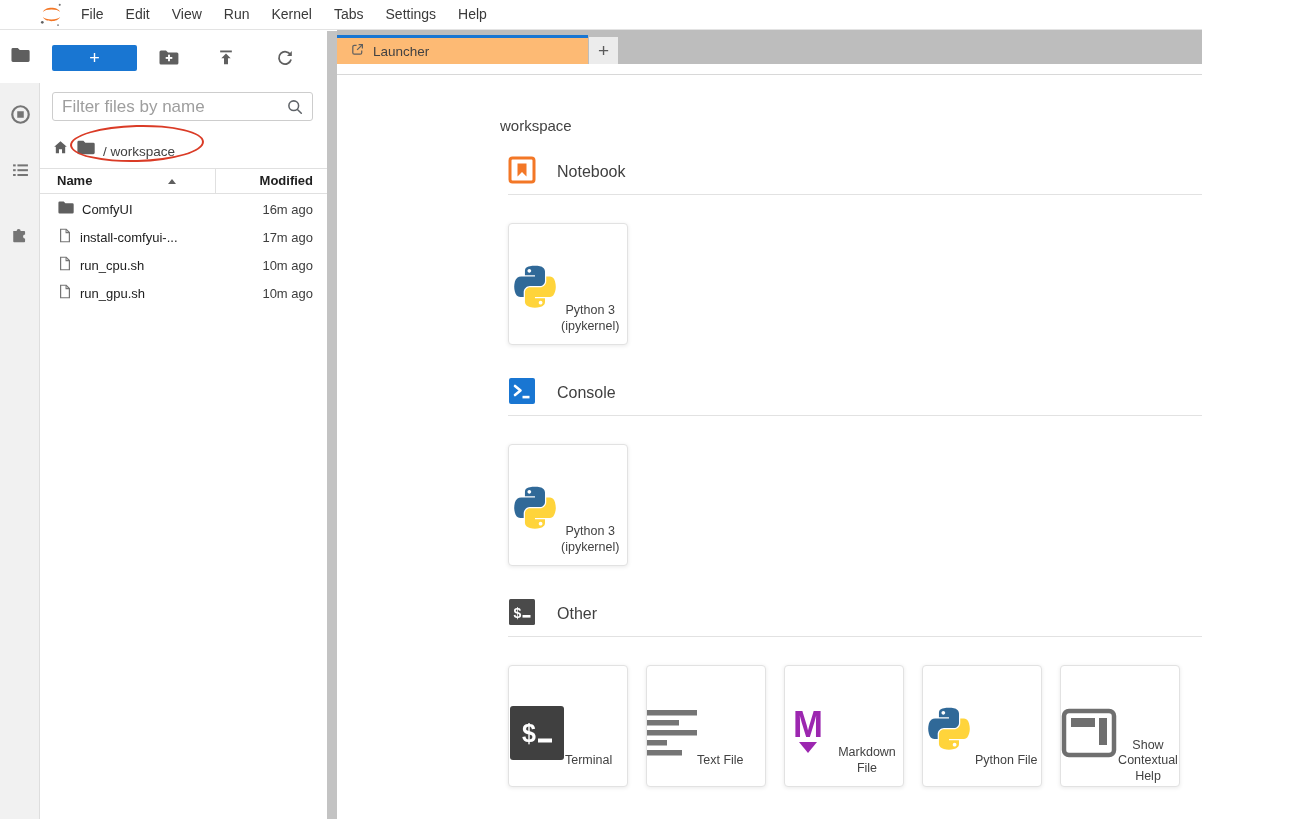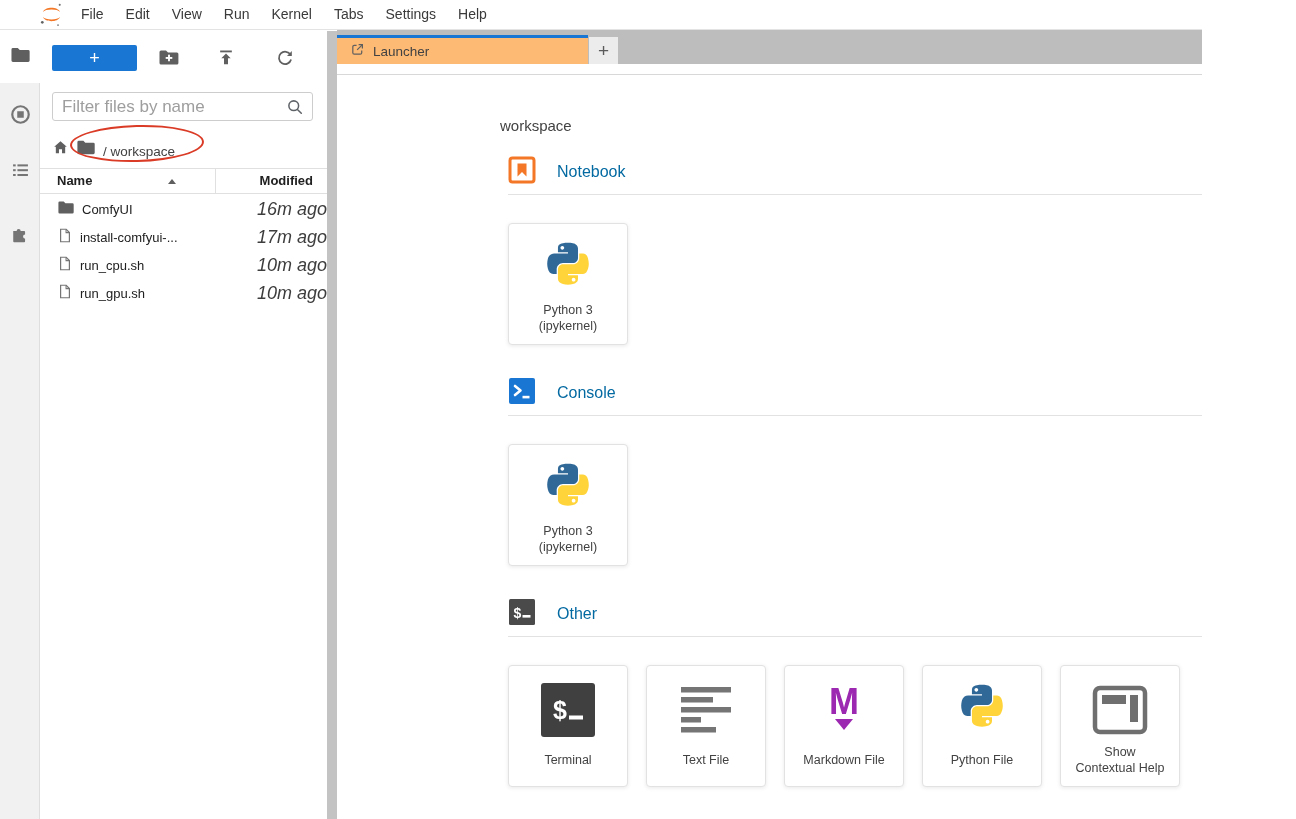--- a/index.html
+++ b/index.html
@@ -54,47 +54,47 @@
   .caret-up { position:absolute; left:128px; top:10px; width:0; height:0;
               border-left:4.5px solid transparent; border-right:4.5px solid transparent;
               border-bottom:5.5px solid #5f5f5f; }
   .col-div { position:absolute; left:175px; top:0; bottom:0; border-left:1px solid #e0e0e0; }
   .col-mod { position:absolute; right:14px; line-height:24px; cursor:pointer; }
 
   .flist { position:absolute; left:0; top:164px; width:287px; }
   .frow { display:flex; align-items:center; height:28px; padding-left:17px; cursor:pointer; }
   .frow svg { flex:none; }
   .fname { margin-left:7px; font-size:13px; color:#212121; white-space:nowrap; }
-  .ftime { margin-left:auto; padding-right:0; font-size:18px; color:#3d3d3d;font-style:italic; }
+  .ftime { margin-left:auto; padding-right:14px; font-size:13px; color:#3d3d3d; }
 
   .panel-divider { position:absolute; left:327px; top:31px; width:10px; height:788px;
                    background:#c3c3c3; cursor:col-resize; }
 
   
   .dock { position:absolute; left:337px; top:30px; width:865px; height:789px; background:#fff; }
   .tabbar { position:absolute; left:0; top:0; width:100%; height:34px; background:#bdbdbd; }
   .tab { position:absolute; left:0; top:5px; width:251px; height:29px; background:#fdba74;
          border-top:3px solid #1976d2; display:flex; align-items:center; gap:8px;
          padding-left:13px; font-size:13.5px; color:#424242; cursor:pointer; }
   .newtab { position:absolute; left:252px; top:7px; width:29px; height:27px; background:#ececec;
             color:#5a5a5a; font-size:19px; font-weight:400; display:flex; align-items:center;
             justify-content:center; cursor:pointer; }
   .dock-line { position:absolute; left:0; top:44px; width:100%; border-top:1px solid #d8d8d8; }
 
   .launcher { position:absolute; left:0; top:45px; width:100%; height:744px; overflow:hidden;
               padding:42px 0 0 163px; }
   .cwd { font-size:15px; color:#424242; }
   .section { margin-left:8px; }
   .section-header { display:flex; align-items:center; gap:21px; margin-top:24px; height:28px;
-                    font-size:16px; color:#0369a1; }
+                    font-size:16px; color:#404040; }
   .section ~ .section .section-header { margin-top:34px; }
   .section hr { border:none; border-top:1px solid #e2e2e2; margin:8px 0 0 0; }
   .cards { display:flex; gap:18px; margin-top:28px; }
   .card { width:120px; height:122px; border:1px solid #e2e2e2; border-radius:4px; background:#fff;
-          box-shadow:0 1px 4px rgba(0,0,0,0.09); display:flex; flex-direction:column;
+          box-shadow:0 1px 4px rgba(0,0,0,0.09); display:flex; flex-direction:row;
           align-items:center; cursor:pointer; }
   .card-icon { height:62px; margin-top:13px; display:flex; align-items:center; justify-content:center; }
   .card-label { margin-top:auto; margin-bottom:10px; height:30px; display:flex; flex-direction:column;
                 justify-content:center; text-align:center; font-size:12.5px; line-height:1.25;
                 color:#424242; }
   .card-label span { display:block; }
 </style>
 </head>
 <body>
 

